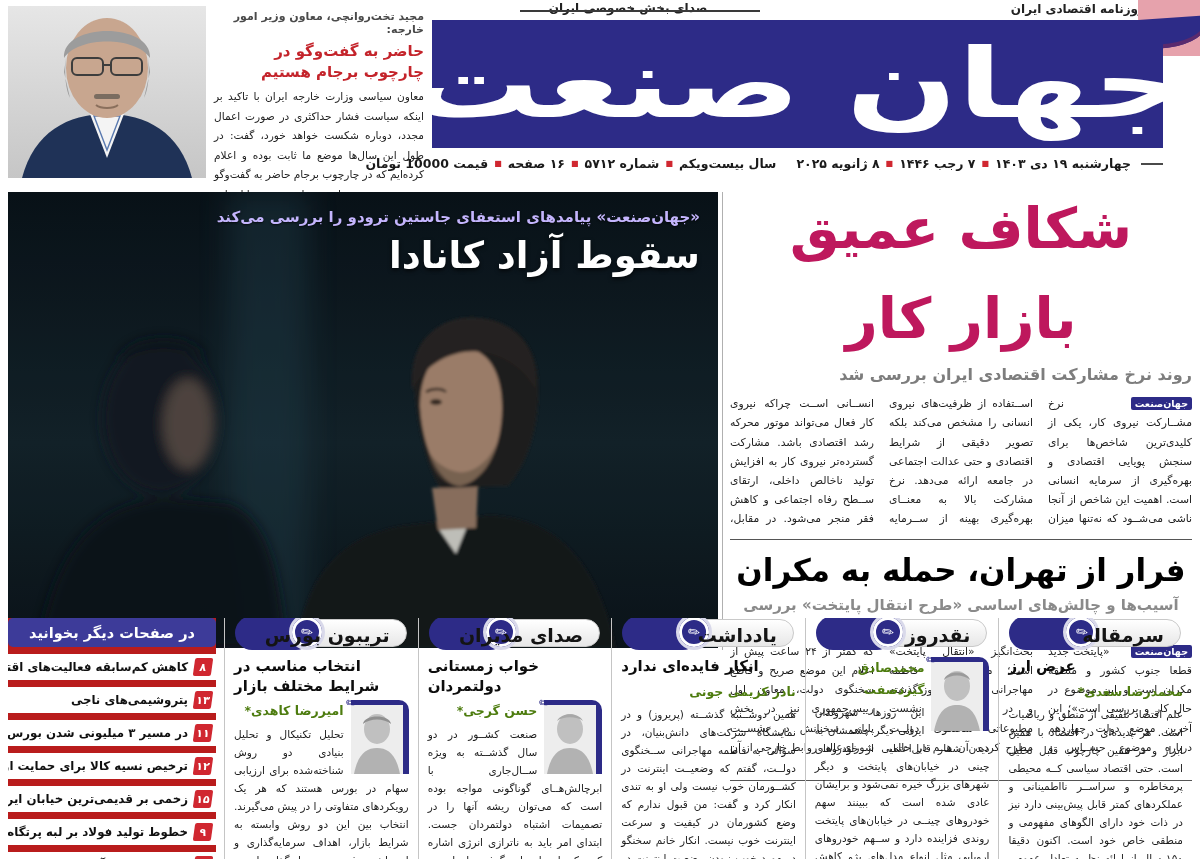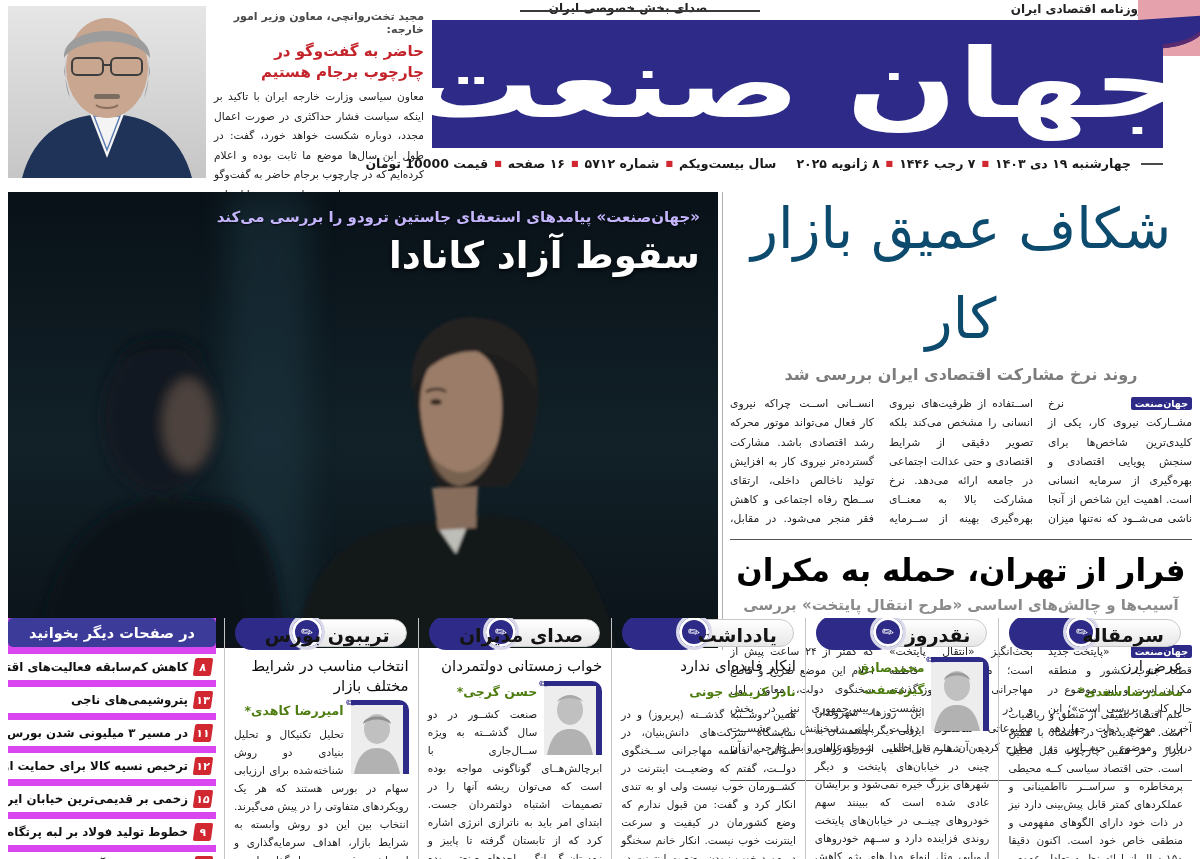--- a/index.html
+++ b/index.html
@@ -38,22 +38,22 @@
   .dateline { position:absolute; top:156px; right:37px; left:430px; display:flex; align-items:center; gap:10px; }
   .dl-rule { height:2px; background:#4a4a4a; }
   .dl-rule.short { flex:0 0 22px; }
   .dl-rule.grow { flex:1 1 auto; }
   .dl-group { display:flex; align-items:center; white-space:nowrap; font-size:12.5px; font-weight:800; color:#1a1a1a; }
   .seg + .seg::before { content:"■"; color:#d02730; font-size:8px; margin:0 6px; vertical-align:2px; }
 
   
   .vdivider { position:absolute; left:722px; top:192px; width:1px; height:458px; background:#b0b0b0; }
   .lead-col { position:absolute; right:8px; top:184px; width:462px; }
-  .lead-headline { font-size:56px; font-weight:400; text-align:center; color:#0c4a6e; line-height:1.6; letter-spacing:-1px; }
-  .lead-subhead { font-size:16px; font-weight:800; color:#7d7d7d; text-align:center; margin-top:2px; }
+  .lead-headline { font-size:56px; font-weight:700; text-align:center; color:#be185d; line-height:1.6; letter-spacing:-1px; }
+  .lead-subhead { font-size:16px; font-weight:800; color:#7d7d7d; text-align:right; margin-top:2px; }
   .body3 { margin-top:10px; columns:3; column-gap:15px; font-size:10.8px; line-height:1.78; text-align:justify; color:#1d1d1d; overflow:hidden; }
   .body3.h1b { height:136px; }
   .body3.h2b { height:130px; }
   .jtag { background:#2d2b87; color:#fff; font-size:9.5px; font-weight:800; padding:1px 4px; border-radius:2px; margin-left:17px; }
   .art-rule { border:none; border-top:1.5px solid #555; margin:9px 0 7px; }
   .second-headline { font-size:31px; font-weight:900; text-align:center; color:#000; line-height:1.5; }
   .second-subhead { font-size:15px; font-weight:800; color:#8a8a8a; text-align:center; margin-top:2px; }
   .bottom-rule { border:none; border-top:1.5px solid #555; margin-top:8px; }
 
   
@@ -69,30 +69,30 @@
   .sec { flex:1 1 0; padding:0 9px; border-left:1px solid #c5c5c5; overflow:hidden; }
   .sec:first-child { }
   .pill { position:relative; height:28px; border:1px solid #c9c9c9; border-radius:14px;
           background:linear-gradient(#ffffff,#e7e7e7); margin:1px 2px 10px; }
   .pill-cap { position:absolute; left:-2px; top:-4px; width:78px; height:34px; background:#2d2b87; border-radius:17px; }
   .pill-pen { position:absolute; left:52px; top:-6px; width:36px; height:36px; border-radius:50%;
               background:#2d2b87; border:3px solid #d9d9ea; box-shadow:inset 0 0 0 3px #ffffff;
               display:flex; align-items:center; justify-content:center; color:#fff; font-size:14px; }
   .pill-pen span { transform:rotate(-35deg); }
   .pill-label { position:absolute; right:16px; top:4px; font-size:19px; font-weight:700; color:#141414; }
-  .sec-title { text-align:right; font-size:15px; font-weight:400; color:#0d0d0d; line-height:1.3; margin-bottom:4px; }
+  .sec-title { text-align:left; font-size:15px; font-weight:700; color:#0d0d0d; line-height:1.3; margin-bottom:4px; }
   .sec-author { font-size:12.5px; font-weight:800; color:#4d7c0f; margin:1px 0 3px; }
   .sec-body { font-size:10.5px; line-height:1.72; text-align:justify; color:#1c1c1c; }
   .aphoto { float:right; width:58px; height:74px; margin:0 0 4px 7px; position:relative;
             border-top:5px solid #2d2b87; border-right:6px solid #2d2b87; border-radius:0 10px 0 0; background:#ededed; }
   .aphoto svg { display:block; }
   .pencil-icon { position:absolute; top:-14px; left:-4px; color:#2d2b87; font-size:15px; transform:rotate(-40deg); }
 
   
-  .readmore { position:absolute; left:8px; top:618px; bottom:0; width:208px; background:#d946ef; padding:0 0 4px; }
+  .readmore { position:absolute; left:8px; top:618px; bottom:0; width:208px; background:#b91c1c; padding:0 0 4px; }
   .rm-header { height:29px; background:#3d3b99; color:#fff; font-size:14.5px; font-weight:800;
                display:flex; align-items:center; justify-content:center; border-radius:5px; }
   .rm-item { height:26px; margin-top:7px; background:#fff; display:flex; align-items:center; gap:6px; padding:0 4px; white-space:nowrap; overflow:hidden; }
   .rm-num { flex:0 0 18px; height:18px; background:#d02730; color:#fff; font-size:11px; font-weight:800;
             display:flex; align-items:center; justify-content:center; border-radius:2px; transform:skewX(-8deg); }
   .rm-text { font-size:11.8px; font-weight:800; color:#101010; }
 </style>
 </head>
 <body>
 

